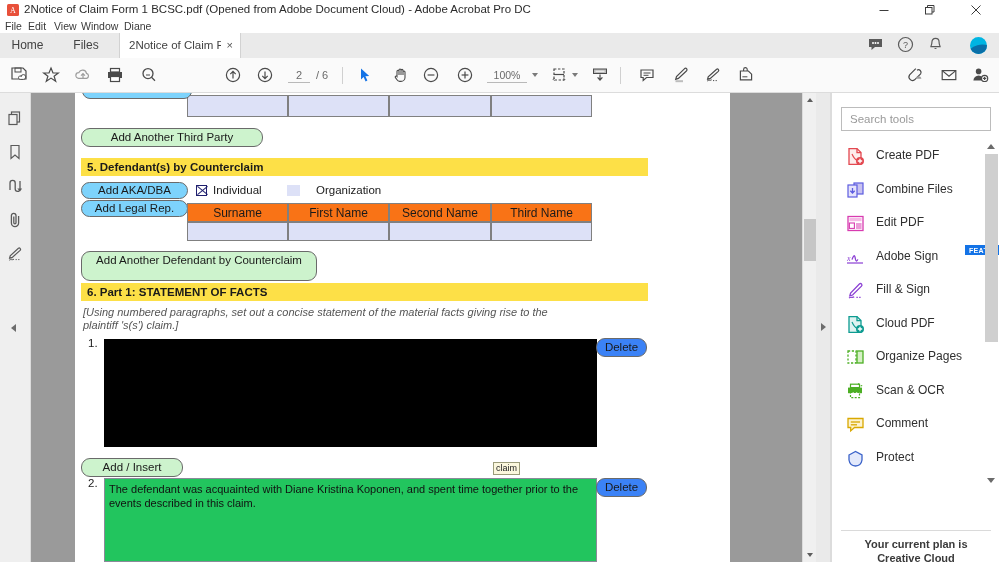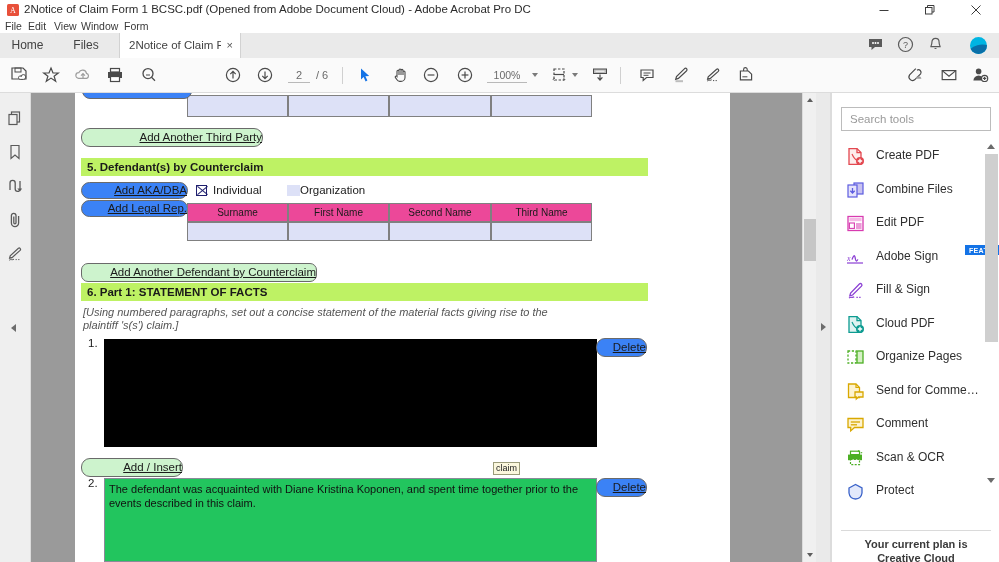--- a/index.html
+++ b/index.html
@@ -96,29 +96,29 @@
   .tl-scroll .ar{position:absolute;left:2px;width:0;height:0;border-left:4px solid transparent;border-right:4px solid transparent;}
   .tl-scroll .ar.up{top:4px;border-bottom:5px solid #6b6b6b;}
   .tl-scroll .ar.dn{bottom:4px;border-top:5px solid #6b6b6b;}
   .tl-scroll .th{position:absolute;left:0;top:14px;width:13px;height:188px;background:#cfcfcf;}
   .rp-hr{position:absolute;left:9px;top:437px;width:150px;height:1px;background:#dadada;}
   .planbox{position:absolute;left:0;top:444px;width:168px;text-align:center;}
   .planbox .pt{font-size:11px;font-weight:bold;color:#3a3a3a;line-height:14px;padding:0 14px;}
 
   
   .pg-btn{position:absolute;border:1px solid #6a6a6a;border-radius:9px;box-sizing:border-box;
-          font-size:11.5px;color:#1a1a1a;text-align:right;cursor:pointer;line-height:1;text-decoration:underline;}
+          font-size:11.5px;color:#1a1a1a;text-align:center;cursor:pointer;line-height:1;}
   .btn-green{background:#cdf3cd;}
-  .btn-tan{background:#3b82f6;}
+  .btn-tan{background:#7dd3fc;}
   .btn-red{background:#3b82f6;}
-  .sec-hdr{position:absolute;background:#bef264;color:#1a1a1a;font-size:11.5px;font-weight:bold;
+  .sec-hdr{position:absolute;background:#fde047;color:#1a1a1a;font-size:11.5px;font-weight:bold;
            padding-left:6px;box-sizing:border-box;line-height:18px;}
   .fld{position:absolute;background:#dde1f7;border:1px solid #808080;box-sizing:border-box;}
-  .thcell{position:absolute;background:#ec4899;border:1px solid #808080;box-sizing:border-box;
-          font-size:10px;color:#1a1a1a;text-align:center;line-height:18px;}
+  .thcell{position:absolute;background:#f97316;border:1px solid #808080;box-sizing:border-box;
+          font-size:12px;color:#1a1a1a;text-align:center;line-height:18px;}
   .itl{position:absolute;font-style:italic;font-size:11px;color:#555;line-height:13px;}
   .num{position:absolute;font-size:11.5px;color:#1a1a1a;}
   .blackbox{position:absolute;background:#000;}
   .txtarea{position:absolute;background:#22c55e;border:1px solid #8a8a99;box-sizing:border-box;
            font-size:11px;color:#111;padding:3px 4px;line-height:14px;}
   .cbox{position:absolute;width:11px;height:11px;border:1px solid #1f1f6e;box-sizing:border-box;background:#fff;}
   .cbox.checked:before,.cbox.checked:after{content:"";position:absolute;left:-1px;top:4px;width:13px;height:1px;background:#1f1f6e;}
   .cbox.checked:before{transform:rotate(39deg);}
   .cbox.checked:after{transform:rotate(-39deg);}
   .cbox-empty{position:absolute;width:13px;height:11px;background:#dde1f7;}
@@ -158,21 +158,21 @@
         <line x1="10" y1="1" x2="1" y2="10" stroke="#3c3c3c" stroke-width="1"></line>
       </svg>
     </div>
   </div>
 
   <div class="menubar">
     <span class="mi" style="left:5px;">File</span>
     <span class="mi" style="left:28px;">Edit</span>
     <span class="mi" style="left:54px;">View</span>
     <span class="mi" style="left:81px;">Window</span>
-    <span class="mi" style="left:124px;">Form</span>
+    <span class="mi" style="left:124px;">Diane</span>
   </div>
 
   <div class="tabstrip">
     <div class="tab home">Home</div>
     <div class="tab tools">Files</div>
     <div class="tab doc">
       <span class="lbl">2Notice of Claim Fo...</span>
       <span class="x">×</span>
     </div>
   </div>
@@ -390,33 +390,33 @@
       <div class="pg-btn btn-green" style="left:6px;top:35px;width:182px;height:19px;line-height:17px;">Add Another Third Party</div>
 
       <div class="sec-hdr" style="left:6px;top:65px;width:567px;height:18px;">5. Defendant(s) by Counterclaim</div>
 
       <div class="pg-btn btn-tan" style="left:6px;top:89px;width:107px;height:17px;line-height:15px;">Add AKA/DBA</div>
       <div class="pg-btn btn-tan" style="left:6px;top:107px;width:107px;height:17px;line-height:15px;">Add Legal Rep.</div>
 
       <div class="cbox checked" style="left:121px;top:92px;"></div>
       <div class="lbl-plain" style="left:138px;top:91px;">Individual</div>
       <div class="cbox-empty" style="left:212px;top:92px;"></div>
-      <div class="lbl-plain" style="left:225px;top:91px;">Organization</div>
+      <div class="lbl-plain" style="left:241px;top:91px;">Organization</div>
 
       <div class="thcell" style="left:112px;top:110px;width:101px;height:19px;">Surname</div>
       <div class="thcell" style="left:213px;top:110px;width:101px;height:19px;">First Name</div>
       <div class="thcell" style="left:314px;top:110px;width:102px;height:19px;">Second Name</div>
       <div class="thcell" style="left:416px;top:110px;width:101px;height:19px;">Third Name</div>
 
       <div class="fld" style="left:112px;top:129px;width:101px;height:19px;"></div>
       <div class="fld" style="left:213px;top:129px;width:101px;height:19px;"></div>
       <div class="fld" style="left:314px;top:129px;width:102px;height:19px;"></div>
       <div class="fld" style="left:416px;top:129px;width:101px;height:19px;"></div>
 
-      <div class="pg-btn btn-green" style="left:6px;top:170px;width:236px;height:19px;line-height:17px;border-radius:7px;">Add Another Defendant by Counterclaim</div>
+      <div class="pg-btn btn-green" style="left:6px;top:158px;width:236px;height:30px;line-height:17px;">Add Another Defendant by Counterclaim</div>
 
       <div class="sec-hdr" style="left:6px;top:190px;width:567px;height:18px;">6. Part 1: STATEMENT OF FACTS</div>
 
       <div class="itl" style="left:8px;top:213px;width:490px;">[Using numbered paragraphs, set out a concise statement of the material facts giving rise to the plaintiff 's(s') claim.]</div>
 
       <div class="num" style="left:13px;top:244px;">1.</div>
       <div class="blackbox" style="left:29px;top:246px;width:493px;height:108px;"></div>
       <div class="pg-btn btn-red" style="left:521px;top:245px;width:51px;height:19px;line-height:17px;">Delete</div>
 
       <div class="pg-btn btn-green" style="left:6px;top:365px;width:102px;height:19px;line-height:17px;">Add / Insert</div>
@@ -522,57 +522,47 @@
       <div class="tool">
         <span class="ti">
           <svg width="19" height="19" viewBox="0 0 19 19">
             <rect x="2" y="3" width="8" height="12" fill="none" stroke="#4caf24" stroke-width="1.3" stroke-dasharray="2.2 1.6"></rect>
             <rect x="11" y="3" width="6" height="12" fill="#d6f0c6" stroke="#4caf24" stroke-width="1.3"></rect>
           </svg>
         </span>
         <span class="tl">Organize Pages</span>
       </div>
 
-      <div class="tool">
-        <span class="ti">
-          <svg width="19" height="19" viewBox="0 0 19 19">
-            <path d="M2.5,2 h7.5 l3.5,3.5 v10 h-11 z" fill="#fdf3cf" stroke="#d9a800" stroke-width="1.3"></path>
-            <path d="M10,2 v3.5 h3.5" fill="none" stroke="#d9a800" stroke-width="1.2"></path>
-            <path d="M9,10 h8 v5 h-4.5 l-2.2,2 v-2 h-1.3 z" fill="#fdf3cf" stroke="#d9a800" stroke-width="1.3"></path>
-          </svg>
-        </span>
-        <span class="tl">Send for Comme…</span>
-      </div>
-
-      <div class="tool">
-        <span class="ti">
-          <svg width="19" height="19" viewBox="0 0 19 19">
-            <path d="M2,3.5 h15 v9 h-8.5 l-3.8,3.4 v-3.4 h-2.7 z" fill="#fdf3cf" stroke="#d9a800" stroke-width="1.3"></path>
-            <line x1="4.8" y1="7" x2="14" y2="7" stroke="#d9a800" stroke-width="1.3"></line>
-            <line x1="4.8" y1="9.8" x2="11" y2="9.8" stroke="#d9a800" stroke-width="1.3"></line>
-          </svg>
-        </span>
-        <span class="tl">Comment</span>
-      </div>
 
       <div class="tool">
         <span class="ti">
           <svg width="19" height="19" viewBox="0 0 19 19">
             <rect x="4.5" y="2.2" width="9" height="3.4" fill="none" stroke="#4caf24" stroke-width="1.2"></rect>
             <rect x="2" y="5.6" width="14" height="5.6" fill="#4caf24"></rect>
             <rect x="4.5" y="10.4" width="9" height="5.2" fill="#fff" stroke="#4caf24" stroke-width="1.2" stroke-dasharray="2 1.4"></rect>
             <path d="M12,2.6 l1,-1.2 M14.6,4 l1.6,-.6" stroke="#4caf24" stroke-width="1.1"></path>
           </svg>
         </span>
         <span class="tl">Scan &amp; OCR</span>
       </div>
 
       <div class="tool">
         <span class="ti">
           <svg width="19" height="19" viewBox="0 0 19 19">
+            <path d="M2,3.5 h15 v9 h-8.5 l-3.8,3.4 v-3.4 h-2.7 z" fill="#fdf3cf" stroke="#d9a800" stroke-width="1.3"></path>
+            <line x1="4.8" y1="7" x2="14" y2="7" stroke="#d9a800" stroke-width="1.3"></line>
+            <line x1="4.8" y1="9.8" x2="11" y2="9.8" stroke="#d9a800" stroke-width="1.3"></line>
+          </svg>
+        </span>
+        <span class="tl">Comment</span>
+      </div>
+
+      <div class="tool">
+        <span class="ti">
+          <svg width="19" height="19" viewBox="0 0 19 19">
             <path d="M3,6 l6.5,-3.5 L16,6 v5 a7,7 0 0 1 -6.5,6 A7,7 0 0 1 3,11 z" fill="#e3e9fb" stroke="#3b63c9" stroke-width="1.3"></path>
           </svg>
         </span>
         <span class="tl">Protect</span>
       </div>
 
     </div>
 
     <div class="tl-scroll">
       <span class="ar up"></span>

